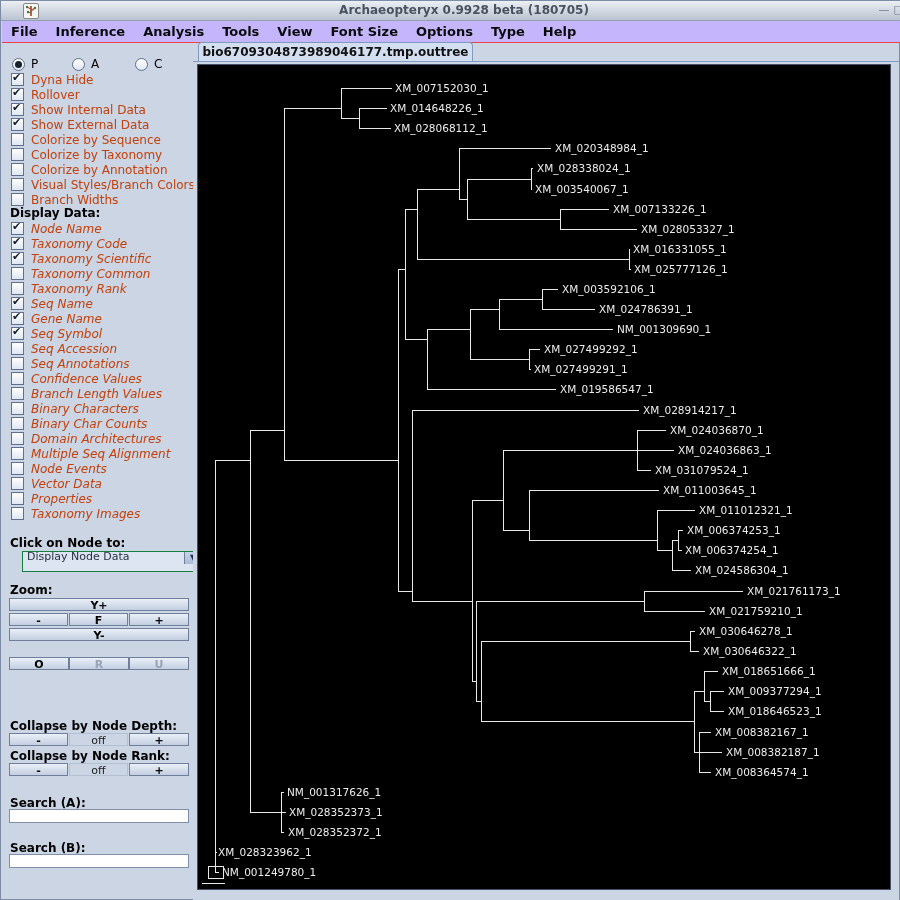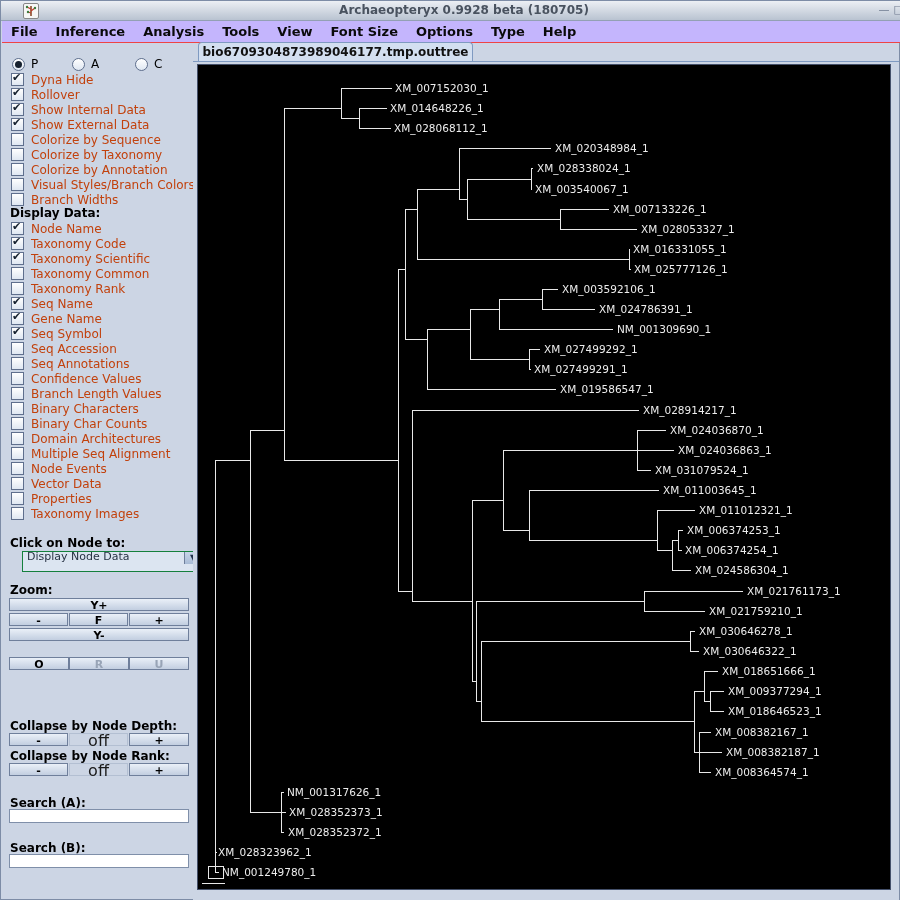--- a/index.html
+++ b/index.html
@@ -28,27 +28,27 @@
   .cb{width:11px;height:11px;margin-left:9px;margin-right:7px;background:linear-gradient(#ffffff,#dfe7f2);
     border:1px solid #5f6f8d;position:relative;flex:none;}
   .cb.checked::after{content:"✔";position:absolute;left:0px;top:-3px;font-size:11px;color:#16212f;font-weight:700;}
   .cblabel{font-size:12px;color:#c2410c;white-space:nowrap;}
   .radio{width:11px;height:11px;border-radius:50%;background:linear-gradient(#ffffff,#dfe7f2);
     border:1px solid #5f6f8d;position:relative;flex:none;}
   .radio.sel::after{content:"";position:absolute;left:2px;top:2px;width:7px;height:7px;border-radius:50%;background:#16212f;}
   #radio-row{position:absolute;left:0;top:14px;width:100%;height:15px;}
   .radio-item{position:absolute;display:flex;align-items:center;gap:6px;font-size:12px;}
   #top-checks{position:absolute;left:0;top:29px;width:100%;}
-  #dd-checks{position:absolute;left:0;top:178px;width:100%;}
+  #dd-checks{position:absolute;left:0;top:178px;width:100%;font-style:italic;}
 
   .btn{position:absolute;background:linear-gradient(#eaf0f8,#c2cee0);border:1px solid #6f7f9b;
     box-sizing:border-box;font-size:11px;font-weight:700;color:#000;text-align:center;line-height:11px;padding-top:1px;}
   .btn.disabled{color:#98a4b6;}
   .flatval{position:absolute;background:#ccd5e4;border:1px solid #b3bfd2;box-sizing:border-box;
-    font-size:16px;color:#1a1a1a;text-align:center;line-height:11px;padding-top:1px;}
+    font-size:11px;color:#1a1a1a;text-align:center;line-height:11px;padding-top:1px;}
   .tfield{position:absolute;background:#ffffff;border:1px solid #7f8fa9;box-sizing:border-box;height:14px;}
 
   #combo{position:absolute;left:20px;top:508px;width:180px;height:21px;border:1px solid #15803d;
     background:#dce5f1;box-sizing:border-box;}
   #combo .cval{position:absolute;left:4px;top:-2px;font-size:11px;color:#273243;white-space:nowrap;
     overflow:hidden;width:155px;height:14px;}
   #combo .carrow{position:absolute;right:0;top:0;width:16px;height:12px;background:linear-gradient(#c8d5e8,#a9bcd6);
     border-left:1px solid #6f7f9b;color:#22304a;font-size:8px;text-align:center;line-height:12px;}
 
   

